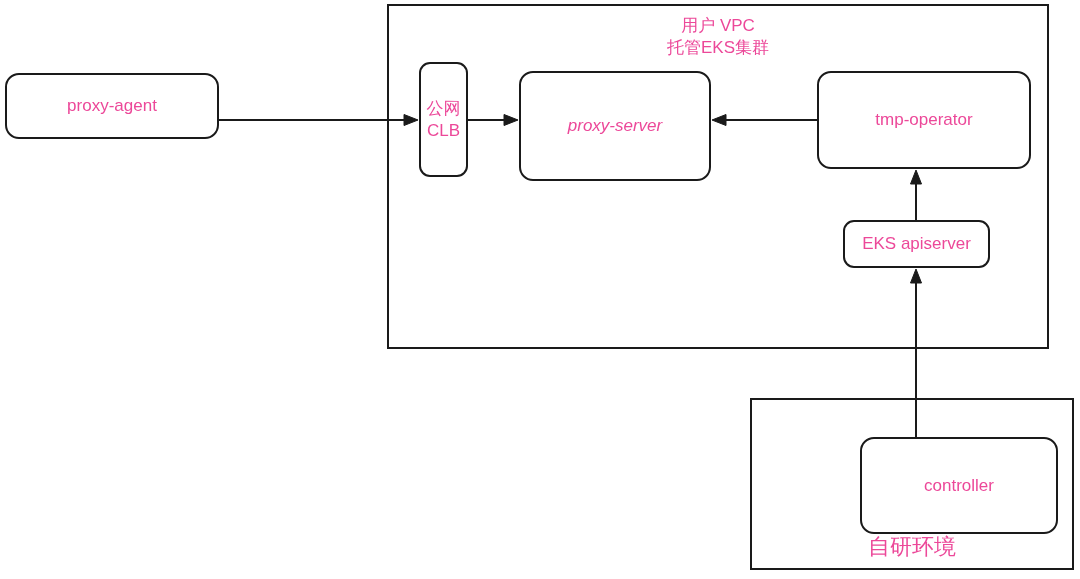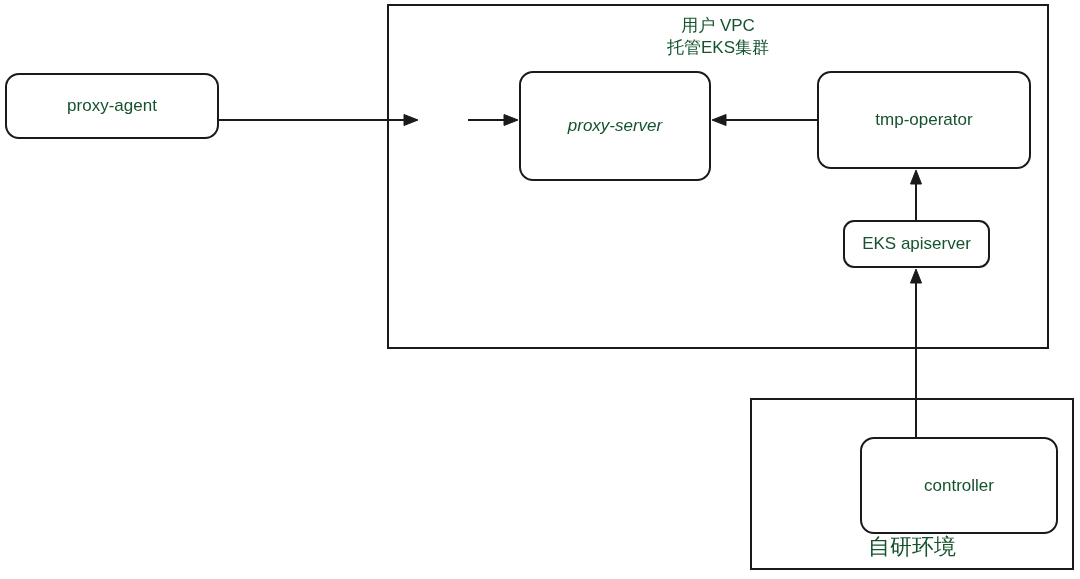--- a/index.html
+++ b/index.html
@@ -3,21 +3,21 @@
 <meta charset="utf-8">
 <style>
   * { margin: 0; padding: 0; box-sizing: border-box; }
   html, body { background: #ffffff; }
   .canvas {
     position: relative;
     width: 1080px;
     height: 579px;
     background: #ffffff;
     font-family: "Liberation Sans", "DejaVu Sans", sans-serif;
-    color: #14532d;
+    color: #ec4899;
     overflow: hidden;
   }
   .container-box {
     position: absolute;
     border: 2px solid #1a1a1a;
     background: transparent;
   }
   .node {
     position: absolute;
     border: 2px solid #1a1a1a;
@@ -108,20 +108,26 @@
     <g>
       <line x1="916" y1="437" x2="916" y2="282"></line>
       <polygon points="916,269 910.5,283 921.5,283"></polygon>
     </g>
   </svg>
 
   <div id="proxy-agent" class="node">
     <span>proxy-agent</span>
   </div>
 
+  <div id="clb" class="node small-radius">
+    <span class="stack">
+      <span>公网</span>
+      <span>CLB</span>
+    </span>
+  </div>
 
   <div id="proxy-server" class="node">
     <span>proxy-server</span>
   </div>
 
   <div id="tmp-operator" class="node">
     <span>tmp-operator</span>
   </div>
 
   <div id="eks-apiserver" class="node small-radius">

